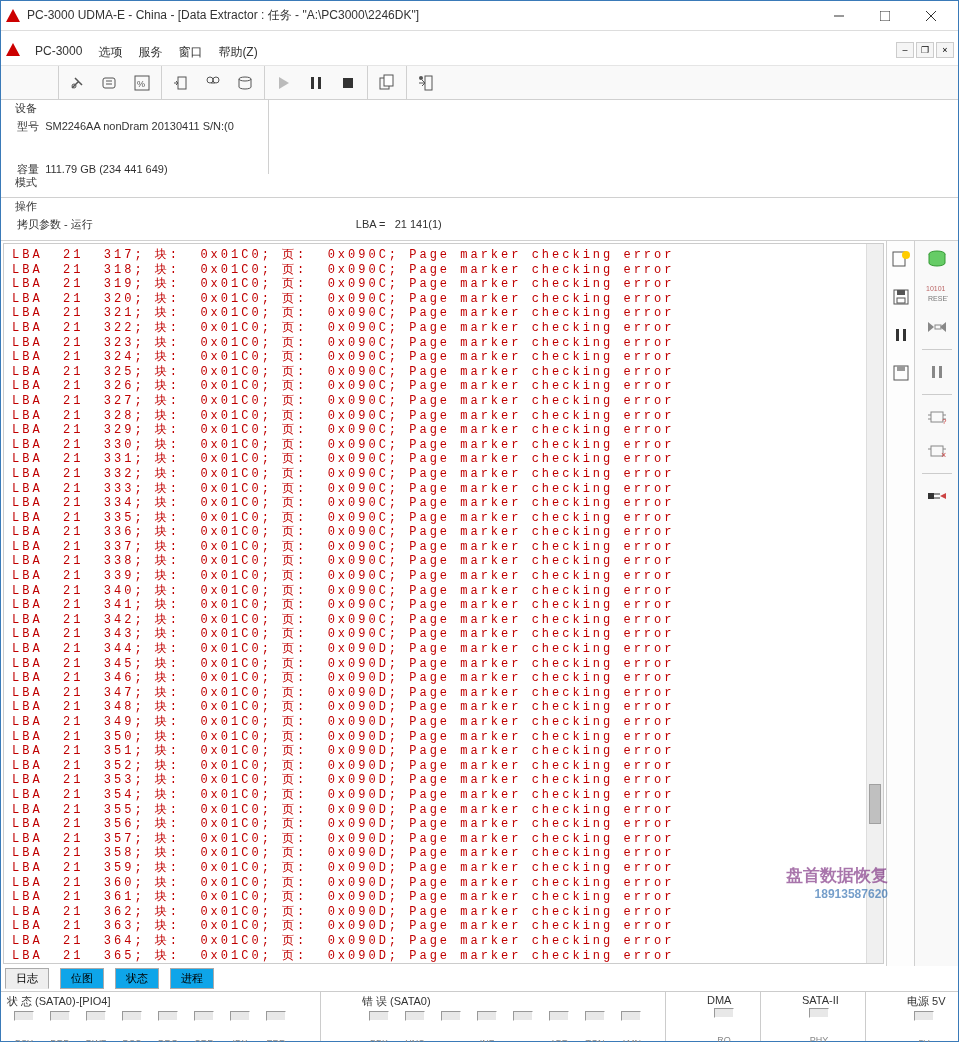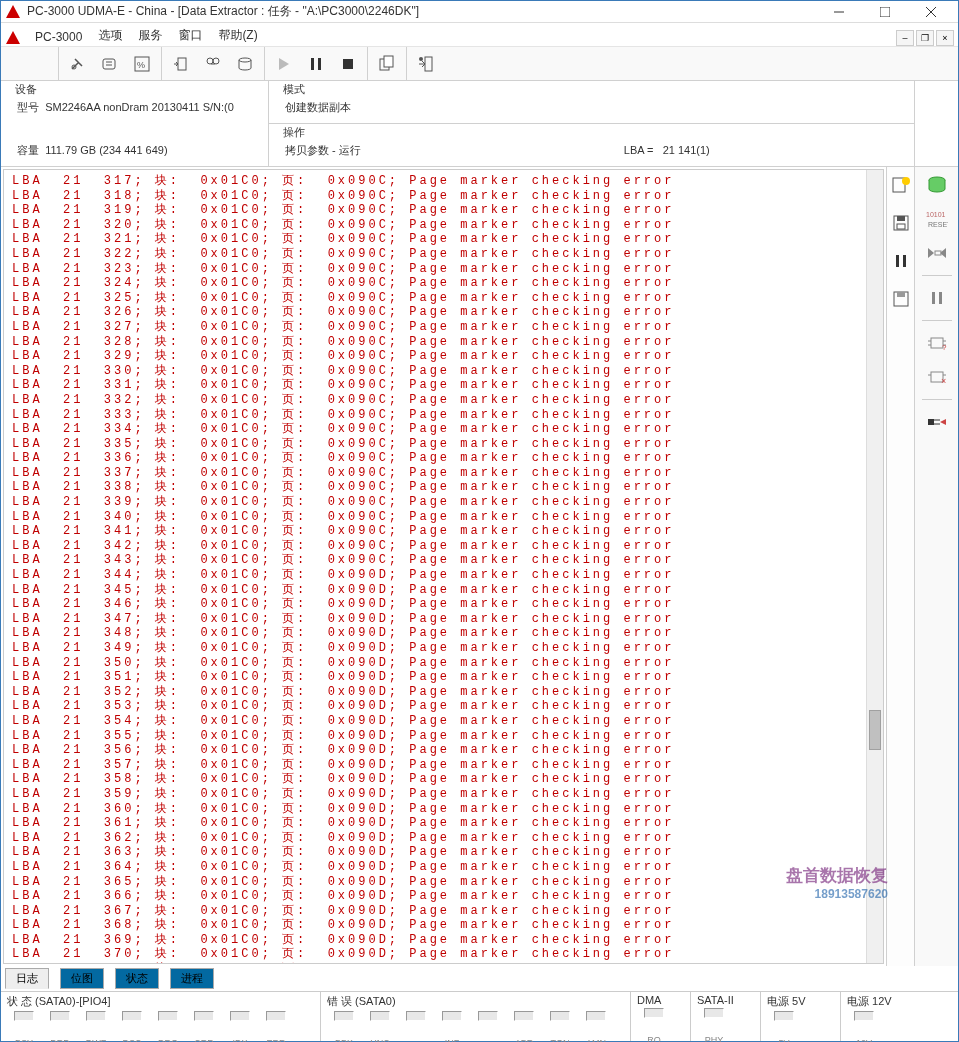--- a/index.html
+++ b/index.html
@@ -1,53 +1,53 @@
 <!DOCTYPE html>
 <html><head>
 <meta charset="utf-8">
 <style>
 * { box-sizing: border-box; margin: 0; padding: 0; }
 body { font-family: "Microsoft YaHei", Tahoma, sans-serif; font-size: 12px; background: #fff; }
 .window { width: 959px; height: 1042px; border: 1px solid #3a7ab8; display: flex; flex-direction: column; position: relative; }
-.titlebar { height: 22px; background: #fff; display: flex; align-items: center; padding: 0 4px; border-bottom: 1px solid #ddd; }
+.titlebar { height: 30px; background: #fff; display: flex; align-items: center; padding: 0 4px; border-bottom: 1px solid #ddd; }
 .titlebar .app-icon { width: 16px; height: 16px; margin-right: 6px; }
 .titlebar .title { flex: 1; color: #333; }
 .win-controls { display: flex; }
 .win-btn { width: 46px; height: 28px; display: flex; align-items: center; justify-content: center; color: #333; }
-.menubar { height: 24px; display: flex; align-items: flex-end; padding: 0 4px; background: #fff; border-bottom: 1px solid #e5e5e5; }
+.menubar { height: 24px; display: flex; align-items: flex-start; padding: 0 4px; background: #fff; border-bottom: 1px solid #e5e5e5; margin-top: 11px; }
 .menubar .app-icon2 { width: 16px; height: 16px; margin-right: 6px; }
 .menubar .menu-item { padding: 2px 8px; color: #333; }
 .mdi-controls { margin-left: auto; display: flex; gap: 2px; }
 .mdi-btn { width: 18px; height: 16px; border: 1px solid #ccc; display: flex; align-items: center; justify-content: center; font-size: 9px; background: #f5f5f5; }
 .toolbar { height: 34px; display: flex; align-items: center; border-bottom: 1px solid #d0d0d0; background: #f9f9f9; }
 .tb-group { display: flex; align-items: center; height: 100%; border-right: 1px solid #d0d0d0; padding: 0 8px; gap: 10px; }
 .tb-btn { width: 22px; height: 22px; display: flex; align-items: center; justify-content: center; color: #555; }
-.info-row { display: flex; border-bottom: 1px solid #d0d0d0; }
+.info-row { display: flex; border-bottom: 1px solid #d0d0d0; flex-direction: column; }
 .info-left { width: 268px; border-right: 1px solid #d0d0d0; }
 .info-right { flex: 1; }
 .info-box { border-bottom: 0; padding: 2px 8px 6px; position: relative; }
 .info-box .grp-label { position: relative; top: -1px; background: #fff; color: #333; font-size: 11px; padding: 0 2px; margin-left: 4px; }
 .info-box .line { padding: 2px 8px; font-size: 11px; color: #333; }
 .info-right .info-box { border-bottom: 1px solid #d0d0d0; }
 .info-right .info-box:last-child { border-bottom: none; }
 .lba-right { display: inline-block; margin-left: 260px; }
 .main-area { flex: 1; display: flex; min-height: 0; }
 .log-container { flex: 1; display: flex; flex-direction: column; border: 1px solid #ccc; margin: 2px; min-height: 0; }
 .log-body { flex: 1; display: flex; min-height: 0; justify-content: flex-end; }
 .log-text { flex: 1; overflow: hidden; padding: 4px 8px; font-family: "Courier New", monospace; font-size: 12px; line-height: 14.6px; white-space: pre; color: #c00000; letter-spacing: 3px; }
 .log-scroll { width: 17px; background: #f0f0f0; border-left: 1px solid #ddd; position: relative; }
 .scroll-thumb { position: absolute; left: 2px; right: 2px; top: 540px; height: 40px; background: #c0c0c0; border: 1px solid #a0a0a0; }
 .tabs { display: flex; padding: 2px 4px; gap: 12px; }
-.tab { border: 1px solid #aaa; padding: 2px 10px; font-size: 11px; background: #0369a1; margin-right: -1px; }
+.tab { border: 1px solid #aaa; padding: 2px 10px; font-size: 11px; background: #0ea5e9; margin-right: -1px; }
 .tab.active { background: #eee; border-bottom-color: #eee; }
 .right-sidebar { width: 44px; border-left: 1px solid #d0d0d0; display: flex; flex-direction: column; align-items: center; padding-top: 6px; gap: 10px; background: #f9f9f9; }
 .side-btn { width: 28px; height: 24px; display: flex; align-items: center; justify-content: center; }
 .side-sep { width: 30px; height: 1px; background: #ccc; }
 .mid-right { width: 28px; border-left: 1px solid #d0d0d0; display: flex; flex-direction: column; align-items: center; padding-top: 6px; gap: 14px; background: #fdfdfd; }
-.status { height: 50px; border-top: 1px solid #ccc; display: flex; align-items: stretch; }
+.status { height: 50px; border-top: 1px solid #ccc; display: flex; align-items: stretch; gap: 35px; }
 .status-group { border-right: 1px solid #ccc; padding: 2px 6px; display: flex; flex-direction: column; }
 .status-group .sg-label { font-size: 11px; color: #333; margin-bottom: 2px; }
 .indicators { display: flex; gap: 2px; }
 .ind { display: flex; flex-direction: column; align-items: center; width: 34px; }
 .ind-box { width: 20px; height: 10px; border-top: 1px solid #999; border-left: 1px solid #999; border-right: 1px solid #fff; border-bottom: 1px solid #fff; background: #e8e8e8; }
 .ind-lbl { font-size: 9px; color: #888; margin-top: 17px; }
 .watermark { position: absolute; right: 70px; bottom: 140px; text-align: right; opacity: 0.6; pointer-events: none; }
 .watermark .wm1 { color: #701a75; font-size: 17px; font-weight: bold; }
 .watermark .wm2 { color: #1a5fa8; font-size: 12px; font-weight: bold; }
 svg { display: block; }
@@ -187,21 +187,20 @@
     <div class="info-left">
       <div class="info-box" style="height:74px">
         <span class="grp-label">设备</span>
         <div class="line"><span>型号</span>&nbsp;&nbsp;<span>SM2246AA nonDram 20130411 S/N:(0</span></div>
         <div class="line" style="margin-top:24px"><span>容量</span>&nbsp;&nbsp;<span>111.79 GB (234 441 649)</span></div>
       </div>
     </div>
     <div class="info-right">
       <div class="info-box">
         <span class="grp-label">模式</span>
-        <div class="line">创建数据副本</div>
       </div>
       <div class="info-box">
         <span class="grp-label">操作</span>
         <div class="line">
           <span>拷贝参数 - 运行</span>
           <span class="lba-right"><span>LBA =</span>&nbsp;&nbsp;&nbsp;<span>21 141(1)</span></span>
         </div>
       </div>
     </div>
     <div style="width:44px;border-left:1px solid #d0d0d0"></div>

